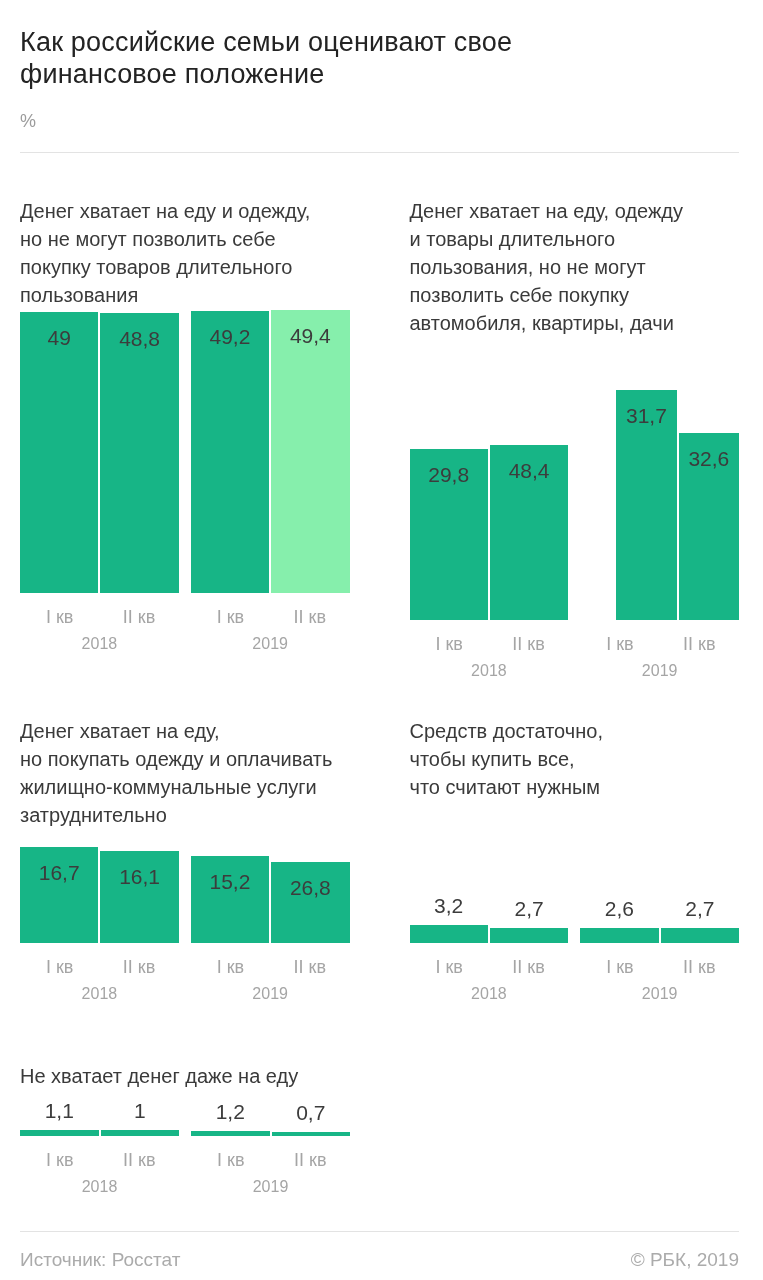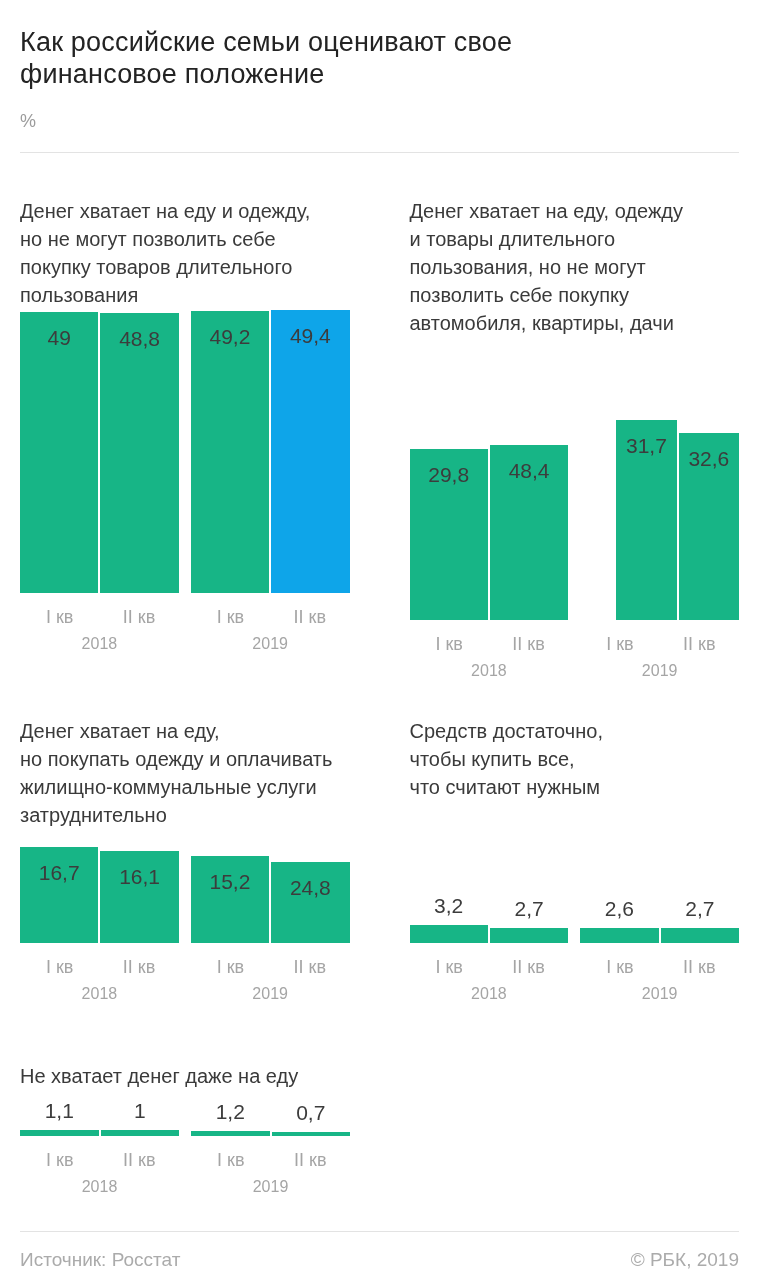--- a/index.html
+++ b/index.html
@@ -90,21 +90,21 @@
                   <span class="bar-value inside">49</span>
                 </div>
                 <div class="bar" style="height: 280px; background: rgb(23, 181, 134);">
                   <span class="bar-value inside">48,8</span>
                 </div>
               </div>
               <div class="bar-group">
                 <div class="bar" style="height: 282px; background: rgb(23, 181, 134);">
                   <span class="bar-value inside">49,2</span>
                 </div>
-                <div class="bar" style="height: 283px; background: #0ea5e9;">
+                <div class="bar" style="height: 283px; background: #86efac;">
                   <span class="bar-value inside">49,4</span>
                 </div>
               </div>
             </div>
           <div class="cats">
               <div class="cat-group">
                 <span class="cat">I кв</span>
                 <span class="cat">II кв</span>
               </div>
               <div class="cat-group">
@@ -128,21 +128,21 @@
           <div class="plot" style="height: 283px;">
               <div class="bar-group">
                 <div class="bar" style="height: 171px; background: rgb(23, 181, 134);">
                   <span class="bar-value inside">29,8</span>
                 </div>
                 <div class="bar" style="height: 175px; background: rgb(23, 181, 134);">
                   <span class="bar-value inside">48,4</span>
                 </div>
               </div>
               <div class="bar-group">
-                <div class="bar" style="height: 200px; background: rgb(23, 181, 134); margin-left: 36px;">
+                <div class="bar" style="height: 230px; background: rgb(23, 181, 134); margin-left: 36px;">
                   <span class="bar-value inside">31,7</span>
                 </div>
                 <div class="bar" style="height: 187px; background: rgb(23, 181, 134);">
                   <span class="bar-value inside">32,6</span>
                 </div>
               </div>
             </div>
           <div class="cats">
               <div class="cat-group">
                 <span class="cat">I кв</span>
@@ -175,21 +175,21 @@
                 </div>
                 <div class="bar" style="height: 92px; background: rgb(23, 181, 134);">
                   <span class="bar-value inside">16,1</span>
                 </div>
               </div>
               <div class="bar-group">
                 <div class="bar" style="height: 87px; background: rgb(23, 181, 134);">
                   <span class="bar-value inside">15,2</span>
                 </div>
                 <div class="bar" style="height: 81px; background: rgb(23, 181, 134);">
-                  <span class="bar-value inside">24,8</span>
+                  <span class="bar-value inside">26,8</span>
                 </div>
               </div>
             </div>
           <div class="cats">
               <div class="cat-group">
                 <span class="cat">I кв</span>
                 <span class="cat">II кв</span>
               </div>
               <div class="cat-group">
                 <span class="cat">I кв</span>

